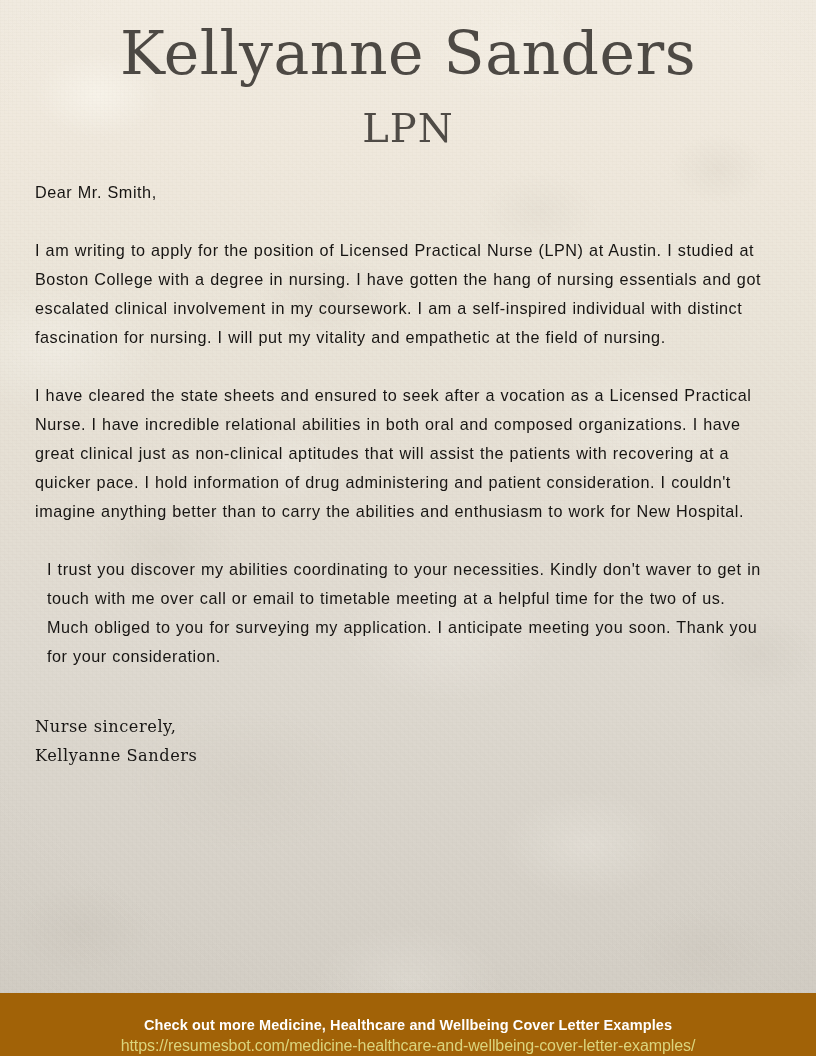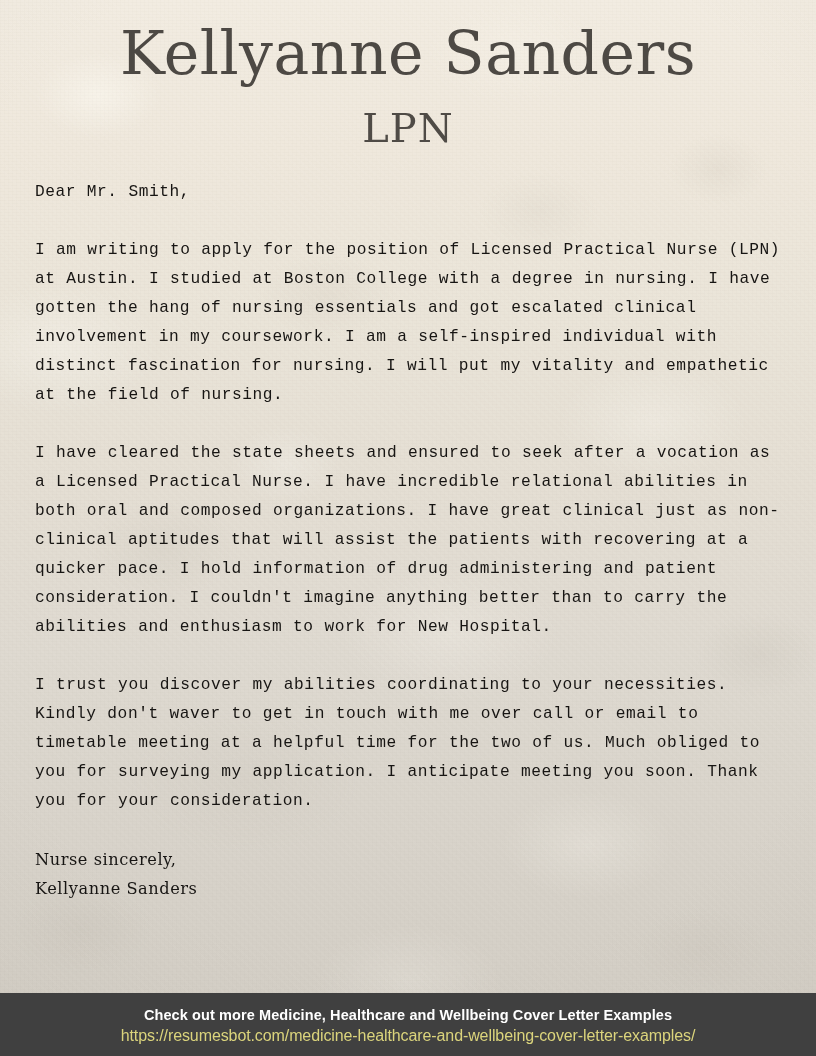--- a/index.html
+++ b/index.html
@@ -109,55 +109,55 @@
     margin: 20px 0 0 0;
   }
 
   
   .letter {
     margin: 0;
     padding: 28px 36px 0 35px;
     box-sizing: border-box;
   }
   .letter p {
-    font-family: Liberation Mono, monospace;
+    font-family: Liberation Sans, sans-serif;
     font-size: 16.2px;
     line-height: 29px;
     color: #171513;
     letter-spacing: .55px;
     margin: 0 0 29px 0;
     text-align: left;
     word-spacing: .5px;
   }
   .letter p.salutation { margin-bottom: 29px; }
-  .letter p.closing-line { margin: 0; }
+  .letter p.closing-line { margin: 12px; }
   .signoff {
     padding: 0 36px 0 35px;
   }
   .signoff div {
     font-family: "DejaVu Serif", "Liberation Serif", serif;
     font-size: 16.2px;
     line-height: 29px;
     color: #171513;
     letter-spacing: .55px;
   }
 
   
   .promo-banner {
     position: absolute;
     left: 0;
     right: 0;
     bottom: 0;
     height: 63px;
-    background: #404040;
+    background: #a16207;
     z-index: 5;
     display: flex;
     flex-direction: column;
     align-items: center;
-    justify-content: center;
+    justify-content: flex-end;
     padding-top: 2px;
     box-sizing: border-box;
   }
   .promo-title {
     font-family: "Liberation Sans", sans-serif;
     font-size: 14.5px;
     font-weight: bold;
     color: #ffffff;
     letter-spacing: .1px;
     line-height: 20px;

